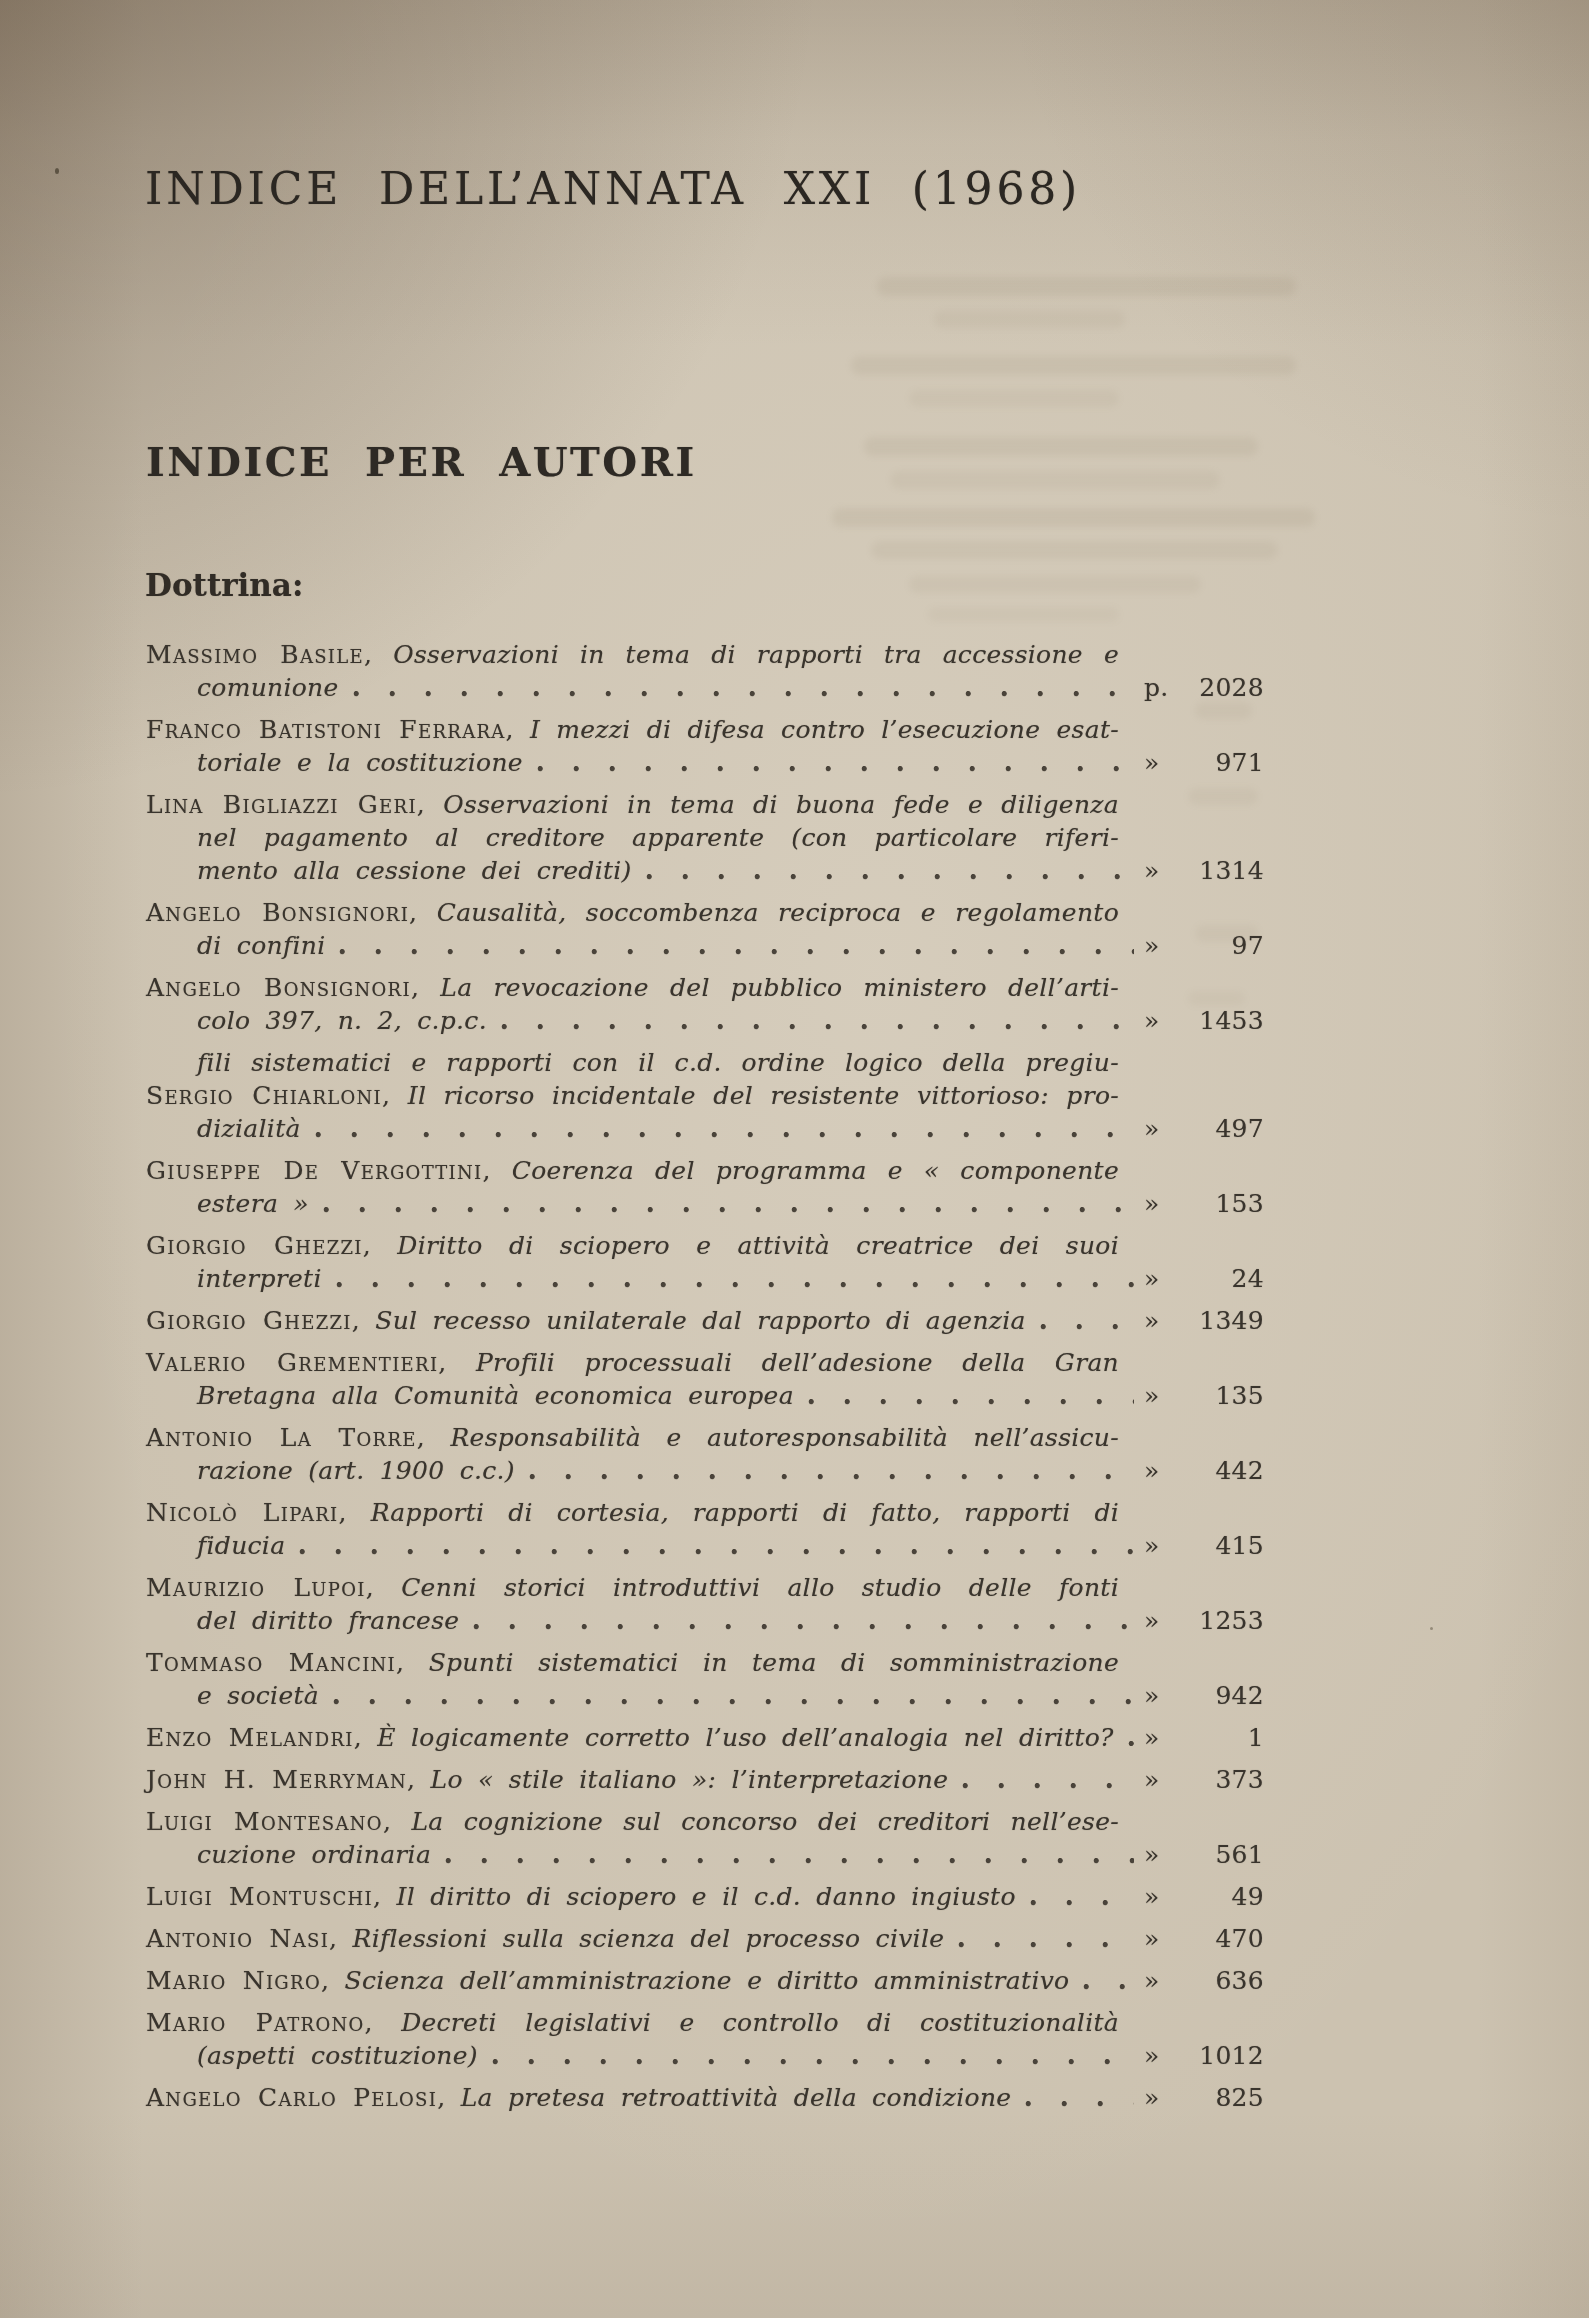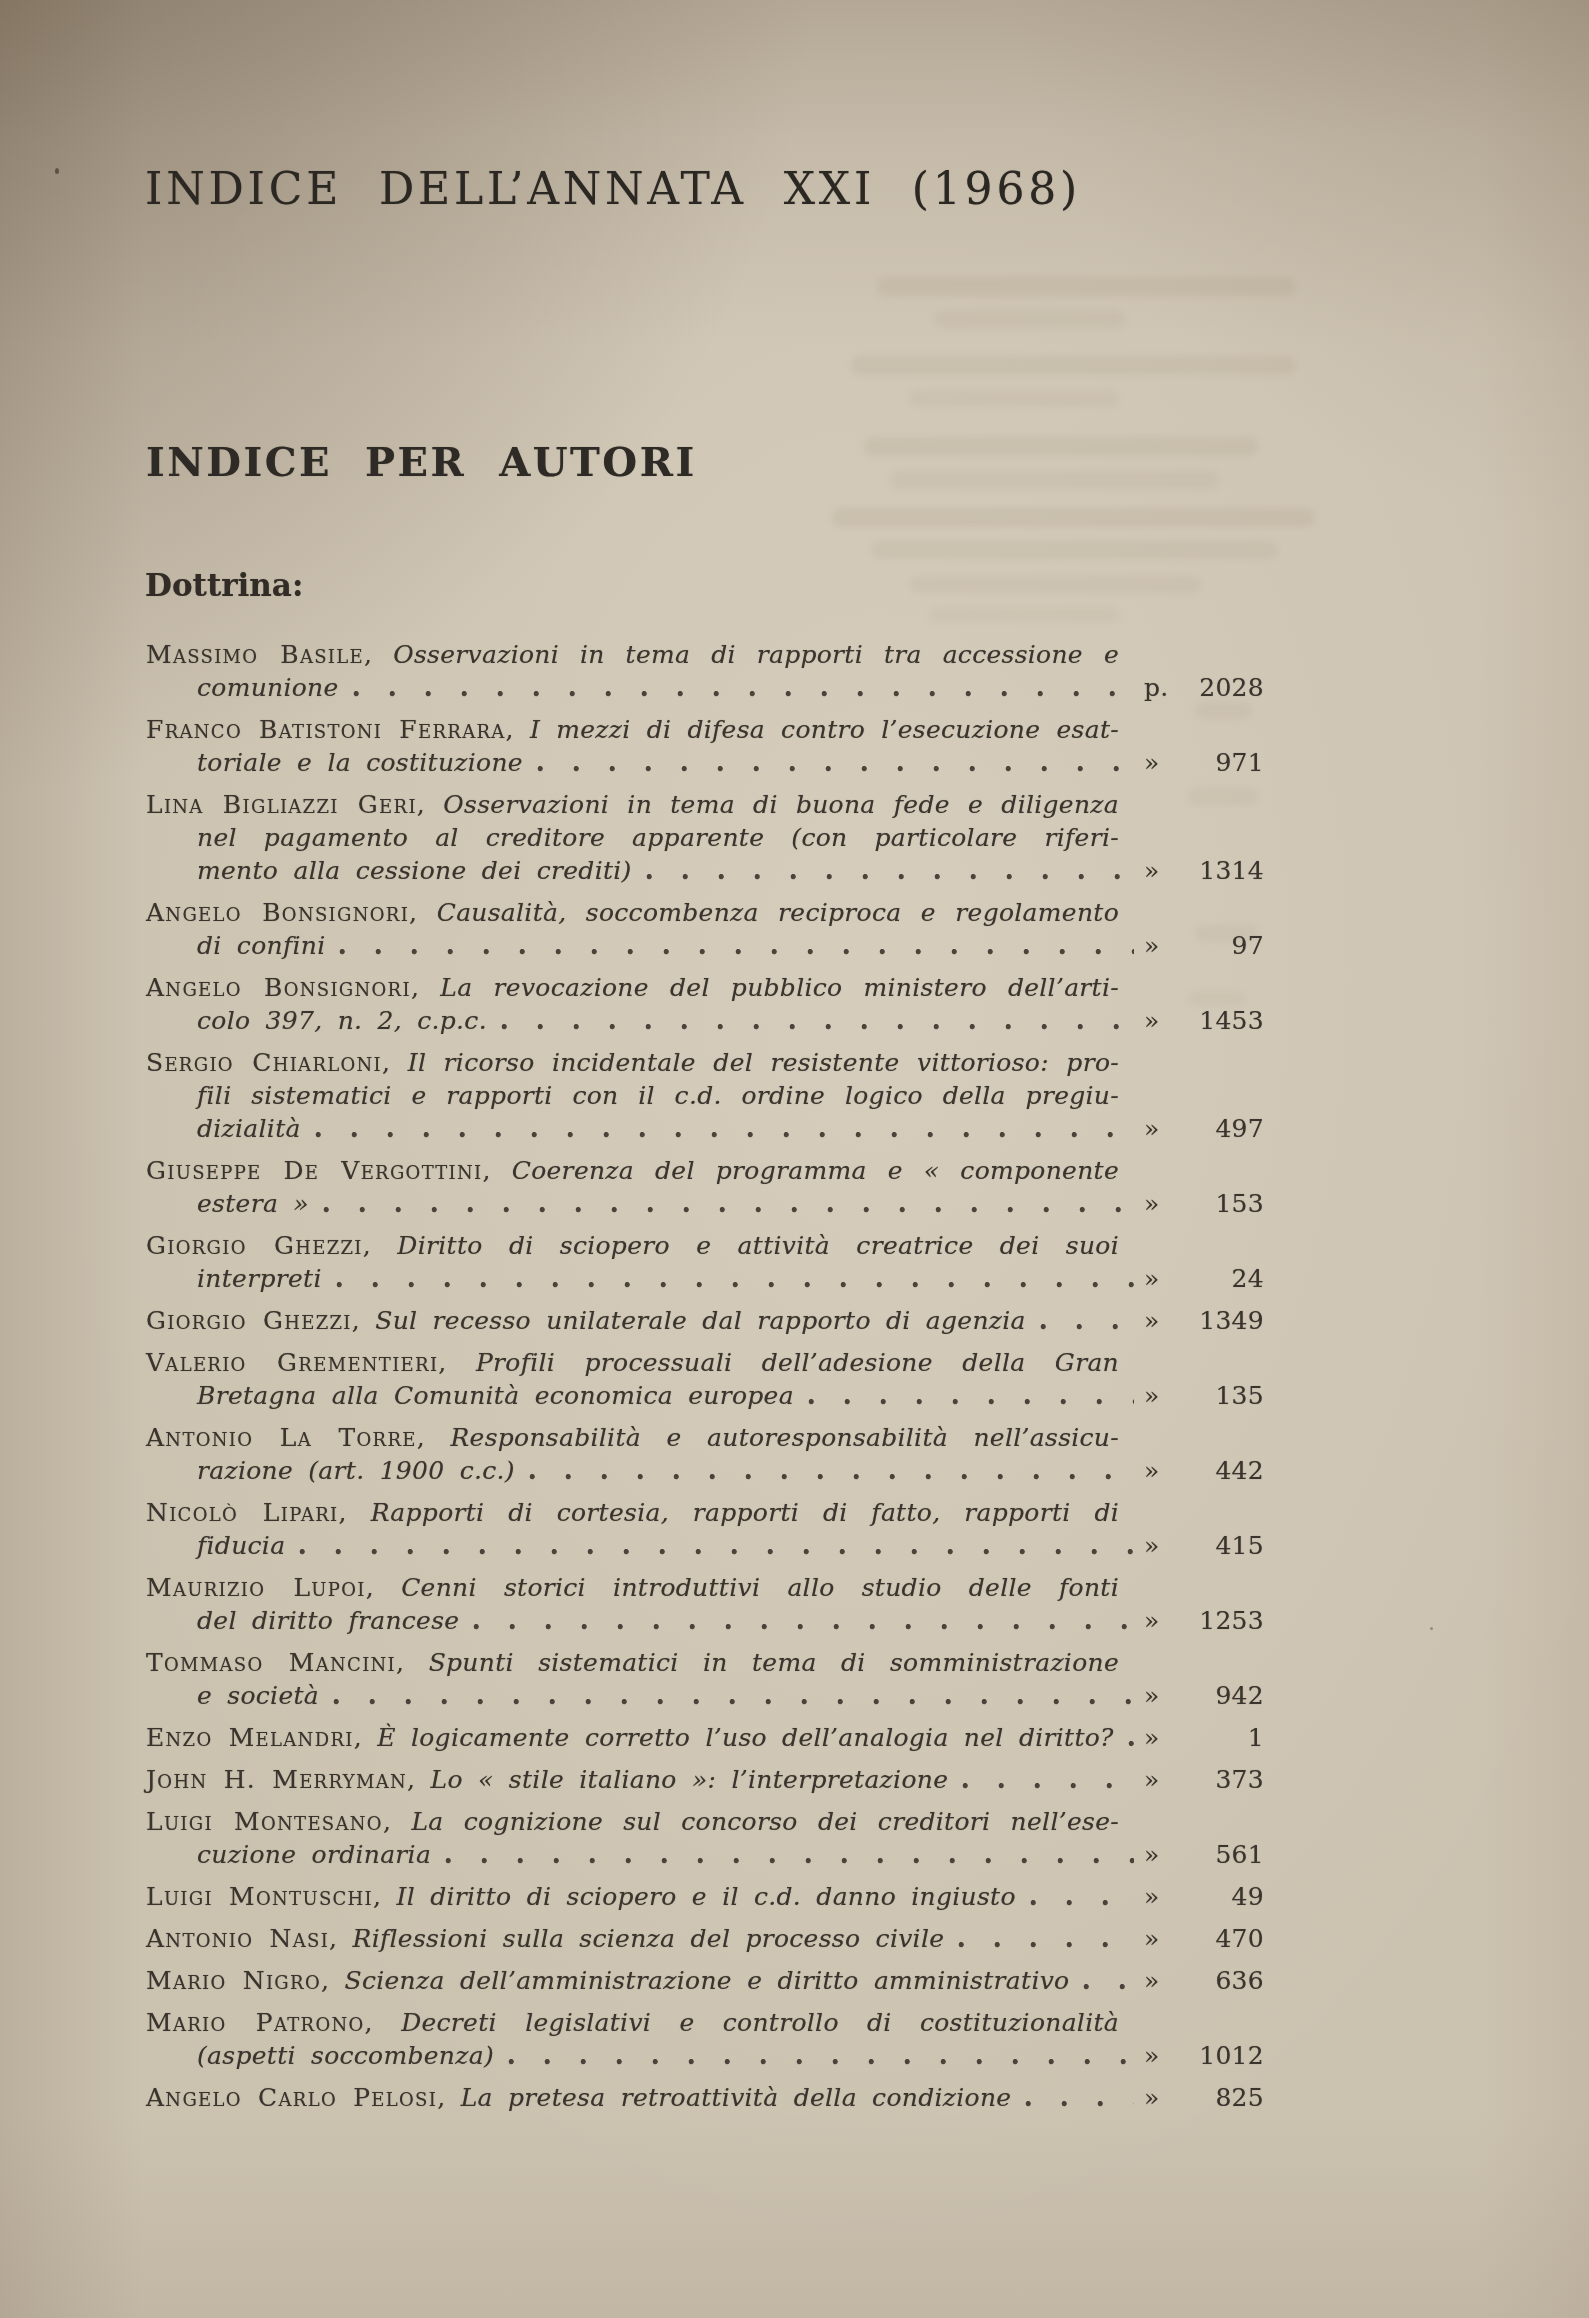--- a/index.html
+++ b/index.html
@@ -140,22 +140,22 @@
         <div class="entry">
           <div class="line full"><span class="author">Angelo Bonsignori</span>,&nbsp;<span class="t">La revocazione del pubblico ministero dell’arti-</span></div>
           <div class="line final cont">
             <span class="txt"><span class="t">colo 397, n. 2, c.p.c.</span></span>
             <span class="leader"></span>
             <span class="sign">»</span>
             <span class="pagenum">1453</span>
           </div>
         </div>
         <div class="entry">
+          <div class="line full cont"><span class="t">fili sistematici e rapporti con il c.d. ordine logico della pregiu-</span></div>
           <div class="line full"><span class="author">Sergio Chiarloni</span>,&nbsp;<span class="t">Il ricorso incidentale del resistente vittorioso: pro-</span></div>
-          <div class="line full cont"><span class="t">fili sistematici e rapporti con il c.d. ordine logico della pregiu-</span></div>
           <div class="line final cont">
             <span class="txt"><span class="t">dizialità</span></span>
             <span class="leader"></span>
             <span class="sign">»</span>
             <span class="pagenum">497</span>
           </div>
         </div>
         <div class="entry">
           <div class="line full"><span class="author">Giuseppe De Vergottini</span>,&nbsp;<span class="t">Coerenza del programma e « componente</span></div>
           <div class="line final cont">
@@ -272,21 +272,21 @@
           <div class="line final">
             <span class="txt"><span class="author">Mario Nigro</span>,&nbsp;<span class="t">Scienza dell’amministrazione e diritto amministrativo</span></span>
             <span class="leader"></span>
             <span class="sign">»</span>
             <span class="pagenum">636</span>
           </div>
         </div>
         <div class="entry">
           <div class="line full"><span class="author">Mario Patrono</span>,&nbsp;<span class="t">Decreti legislativi e controllo di costituzionalità</span></div>
           <div class="line final cont">
-            <span class="txt"><span class="t">(aspetti soccombenza)</span></span>
+            <span class="txt"><span class="t">(aspetti costituzione)</span></span>
             <span class="leader"></span>
             <span class="sign">»</span>
             <span class="pagenum">1012</span>
           </div>
         </div>
         <div class="entry">
           <div class="line final">
             <span class="txt"><span class="author">Angelo Carlo Pelosi</span>,&nbsp;<span class="t">La pretesa retroattività della condizione</span></span>
             <span class="leader"></span>
             <span class="sign">»</span>

